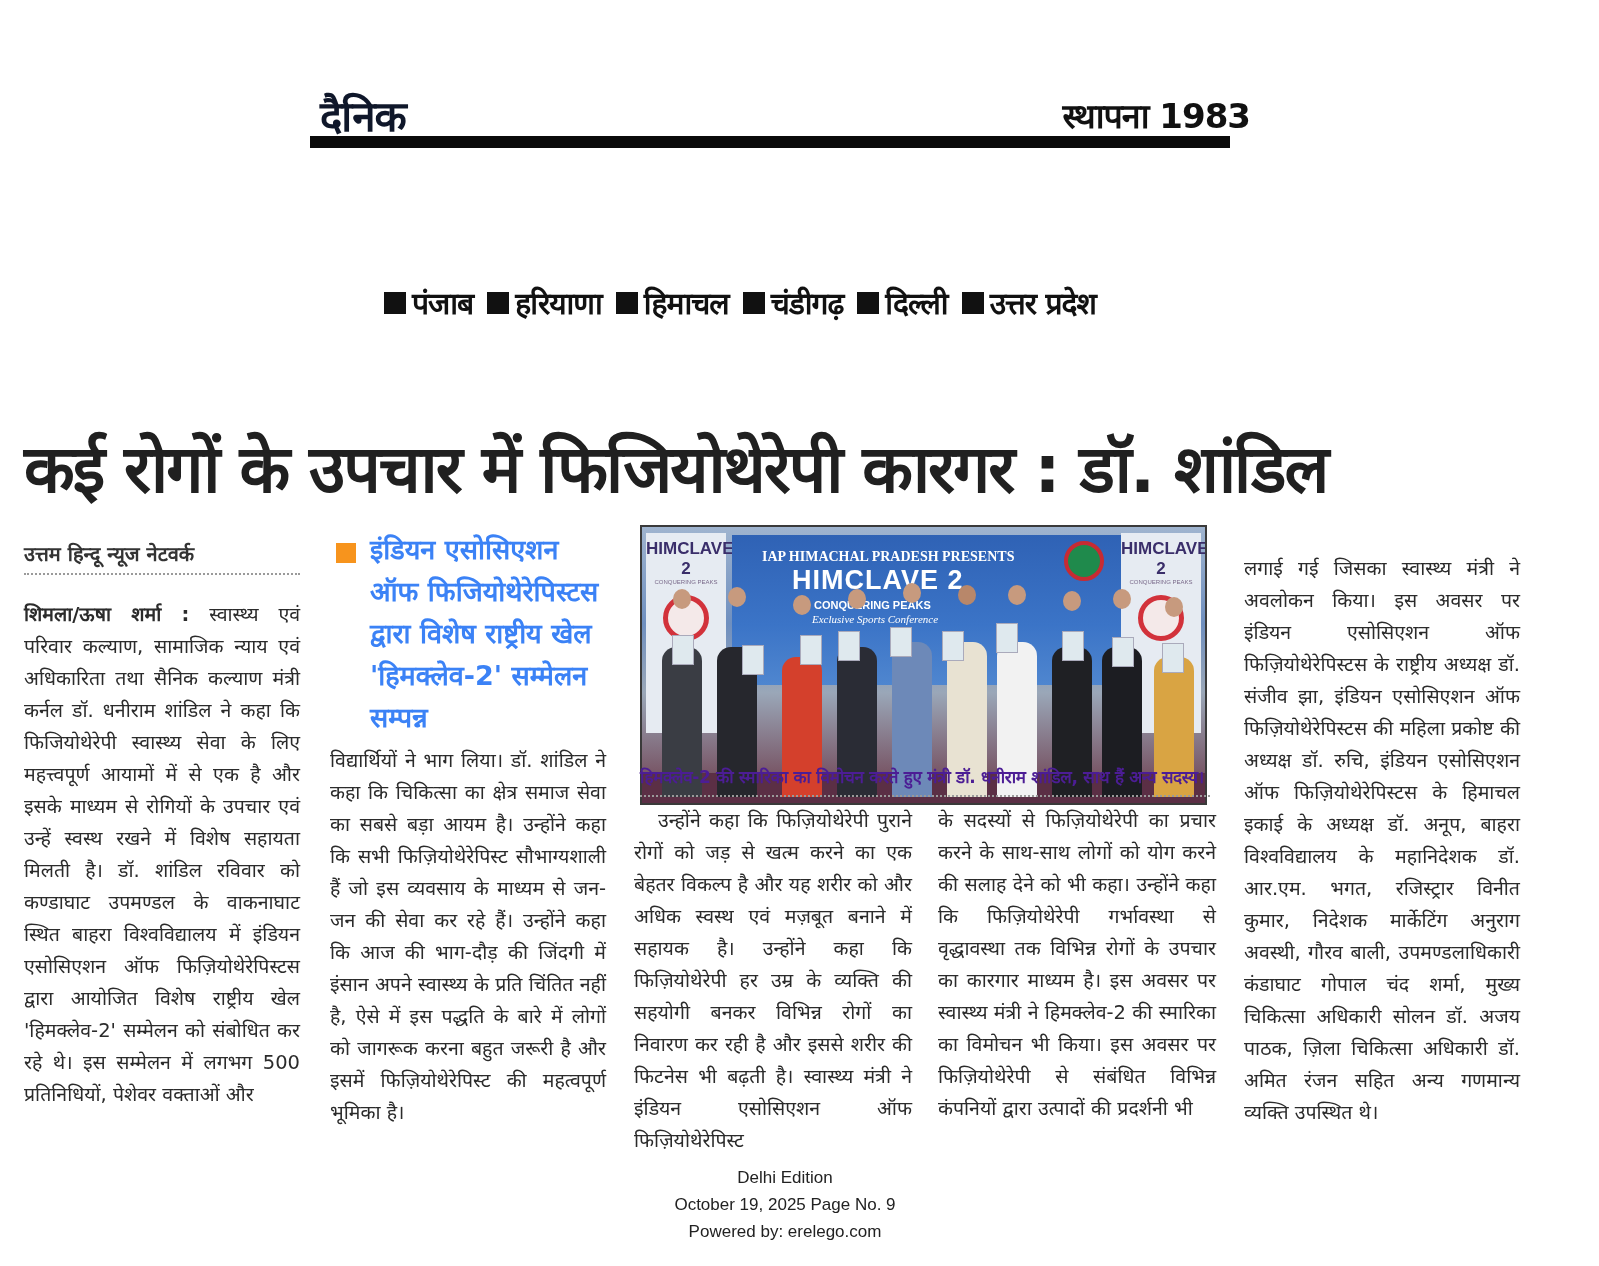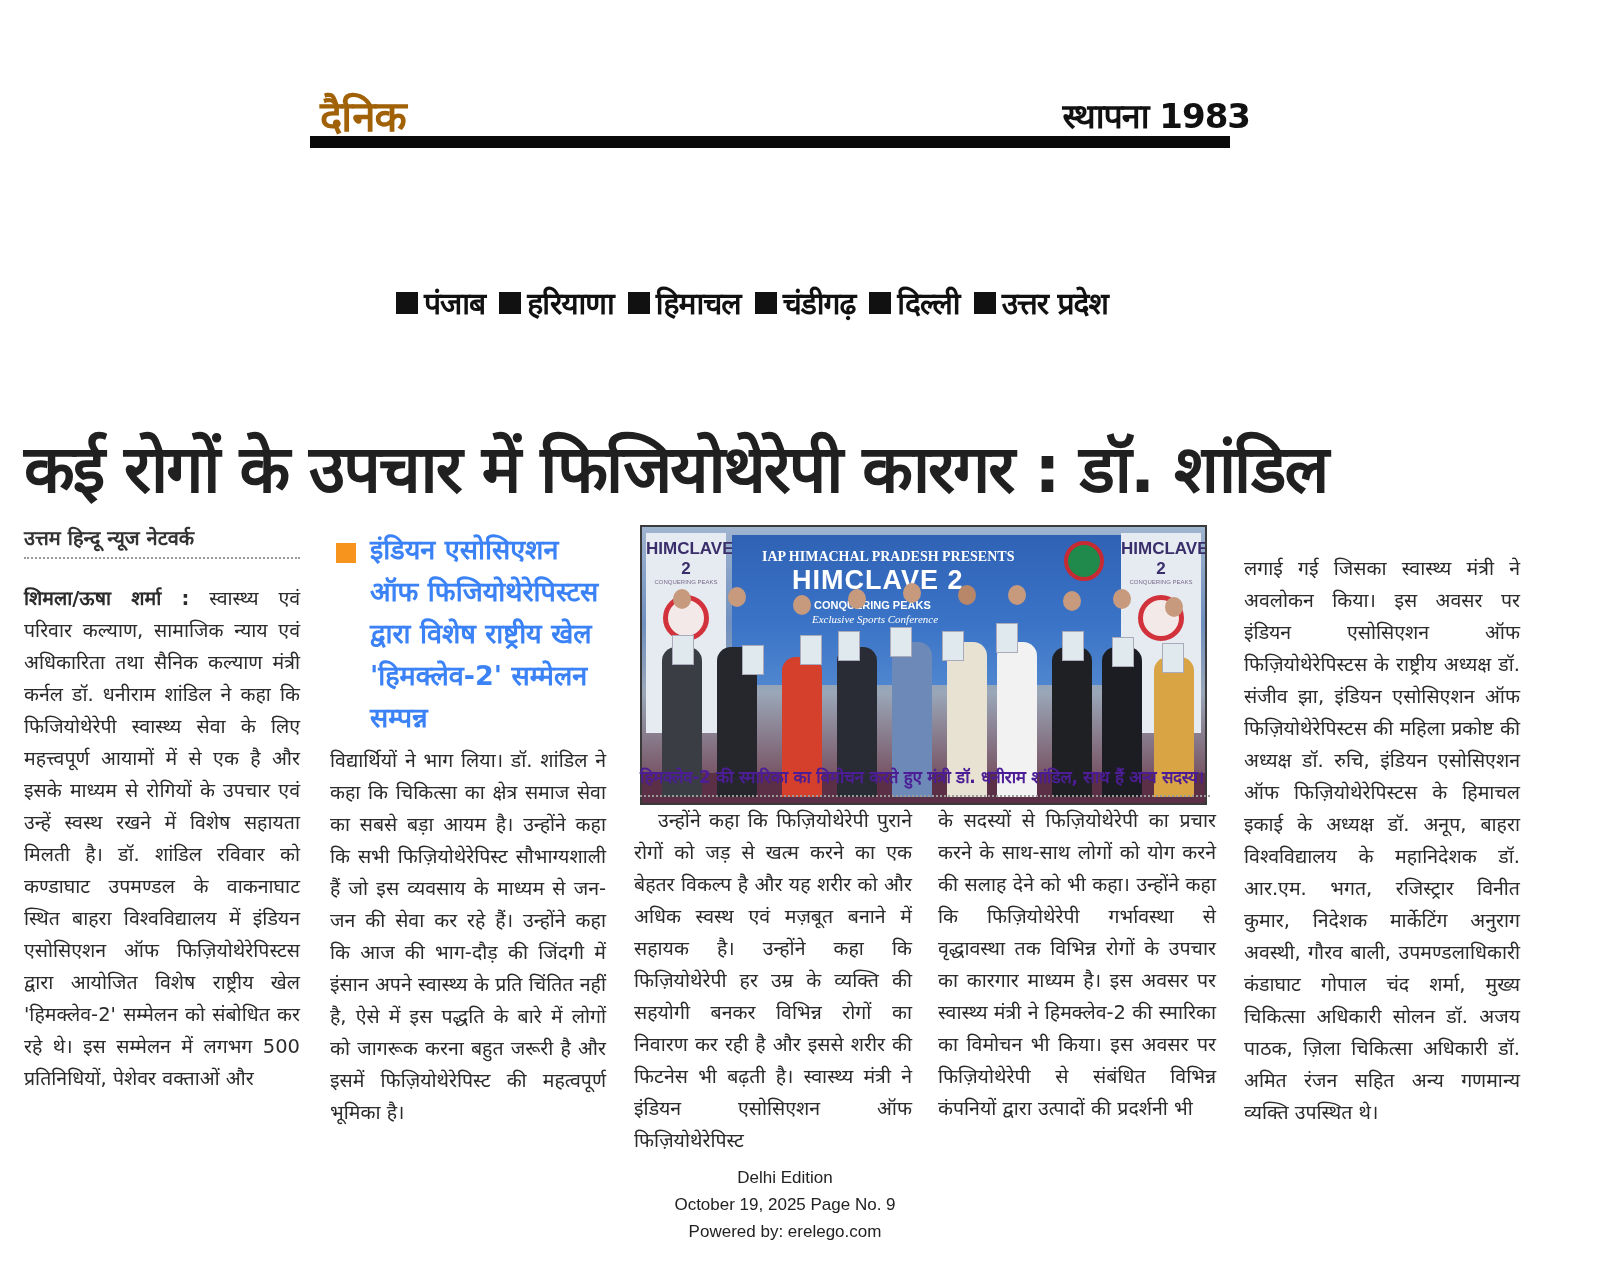--- a/index.html
+++ b/index.html
@@ -1,40 +1,40 @@
 <!DOCTYPE html>
 <html><head>
   <meta charset="utf-8">
   <style>
     * { box-sizing: border-box; margin: 0; padding: 0; }
     html, body { width: 1599px; height: 1266px; background: #ffffff; overflow: hidden; }
     body { position: relative; font-family: "DejaVu Sans", sans-serif; color: #2a2a2a; }
 
     
     .masthead { position: absolute; left: 280px; top: 78px; width: 1010px; height: 260px; }
-    .mast-small { position: absolute; left: 40px; top: 8px; font-size: 42px; font-weight: bold; color: #a16207; letter-spacing: -1px; }
+    .mast-small { position: absolute; left: 40px; top: 8px; font-size: 42px; font-weight: bold; color: #0f172a; letter-spacing: -1px; }
     .mast-est { position: absolute; right: 40px; top: 14px; font-size: 34px; font-weight: bold; color: #111; letter-spacing: -1px; }
     .mast-title { position: absolute; left: 0; top: 30px; width: 1000px; text-align: center; font-size: 170px; line-height: 190px; font-weight: bold; color: #0a0a0a; letter-spacing: -6px; }
     .mast-bar { position: absolute; left: 30px; right: 60px; top: 58px; height: 12px; background: #0a0a0a; }
-    .regions { position: absolute; left: 116px; top: 204px; display: flex; gap: 14px; align-items: center; }
+    .regions { position: absolute; left: 104px; top: 204px; display: flex; gap: 14px; align-items: center; }
     .region { display: flex; align-items: center; gap: 6px; font-size: 30px; font-weight: bold; color: #111; letter-spacing: -1px; }
     .region .sq { width: 22px; height: 22px; background: #111; display: inline-block; }
 
     
     .headline { position: absolute; left: 24px; top: 425px; width: 1550px; font-size: 66px; line-height: 90px; font-weight: bold; color: #202020; letter-spacing: -2px; white-space: nowrap; }
 
     
     .col { position: absolute; top: 525px; font-size: 19.5px; line-height: 32px; color: #2b2b2b; text-align: justify; text-align-last: left; }
     .col1 { left: 24px; width: 276px; }
     .col2 { left: 330px; width: 276px; }
     .col3 { left: 634px; width: 278px; top: 805px; }
     .col4 { left: 938px; width: 278px; top: 805px; }
     .col5 { left: 1244px; width: 276px; margin-top: 28px; }
 
-    .byline { text-align: center; font-size: 20px; font-weight: bold; color: #333; height: 26px; line-height: 26px; margin-top: 0; }
+    .byline { text-align: center; font-size: 20px; font-weight: bold; color: #333; height: 26px; line-height: 26px; margin-top: 16px; }
     .byline-rule { height: 0; border-top: 2px dotted #9a9a9a; margin: 6px 0 24px; }
     .dateline { font-weight: bold; }
 
     .subhead { position: relative; padding-left: 40px; font-size: 27px; line-height: 42px; font-weight: bold; color: #3b82f6; margin: 4px 0 6px; text-align: left; }
     .subhead .bullet { position: absolute; left: 6px; top: 14px; width: 20px; height: 20px; background: #f7941d; }
 
     p.body { text-indent: 0; }
     p.indent { text-indent: 24px; }
 
     

